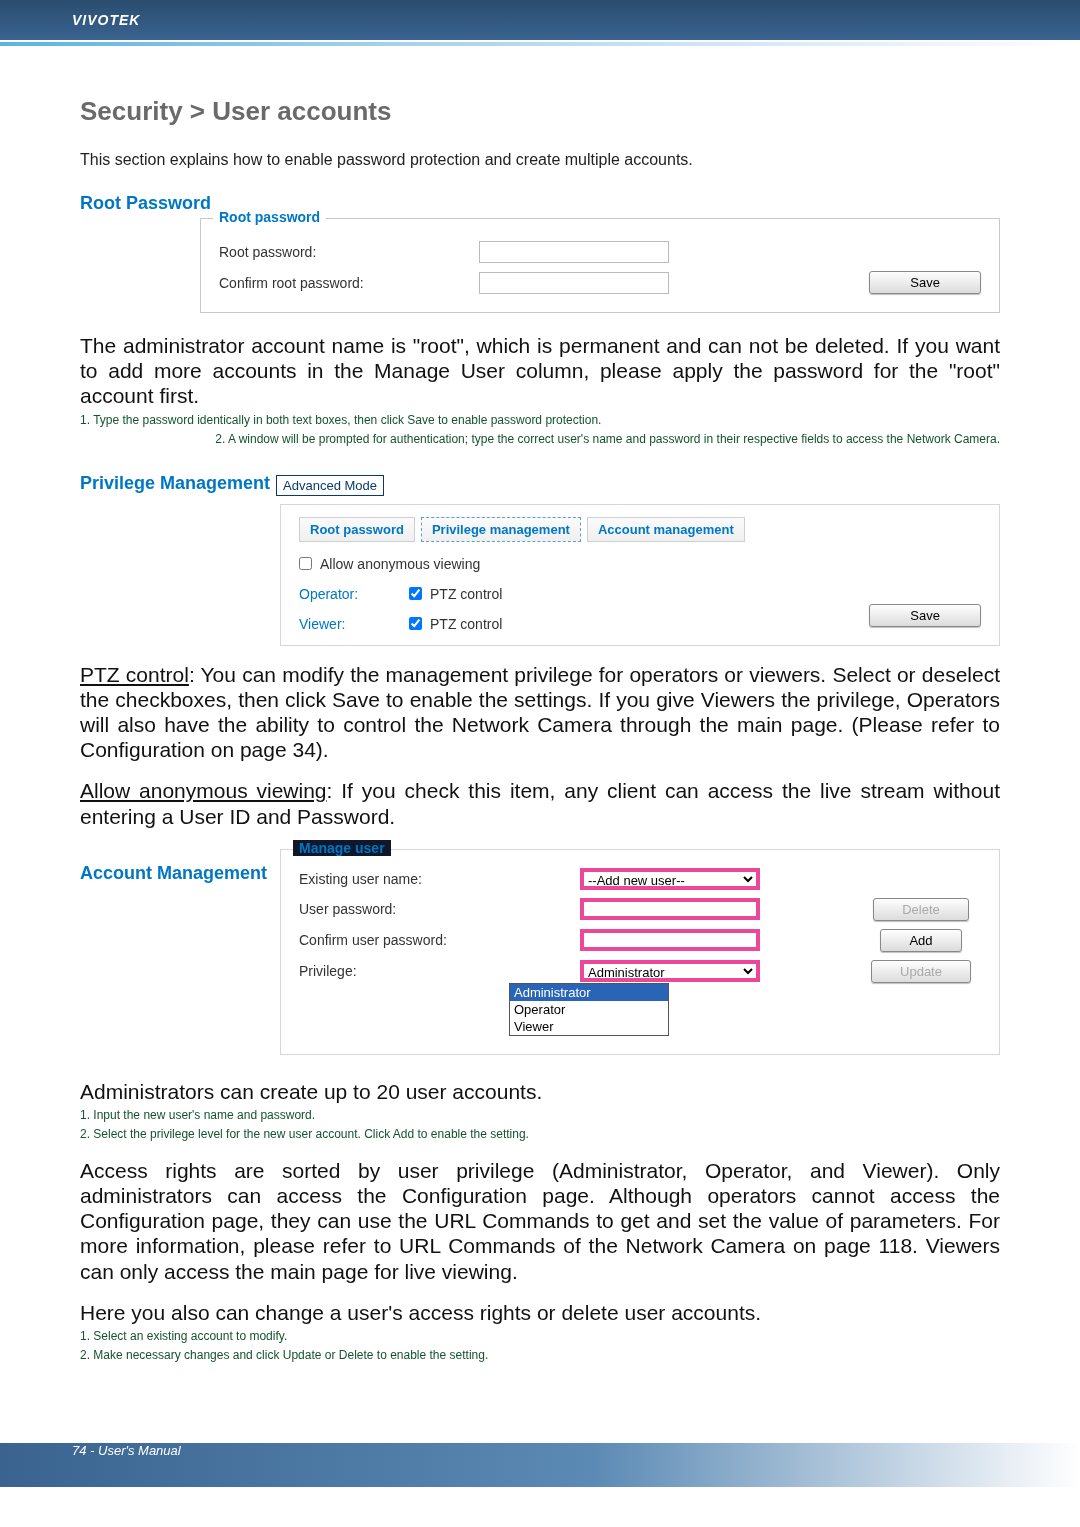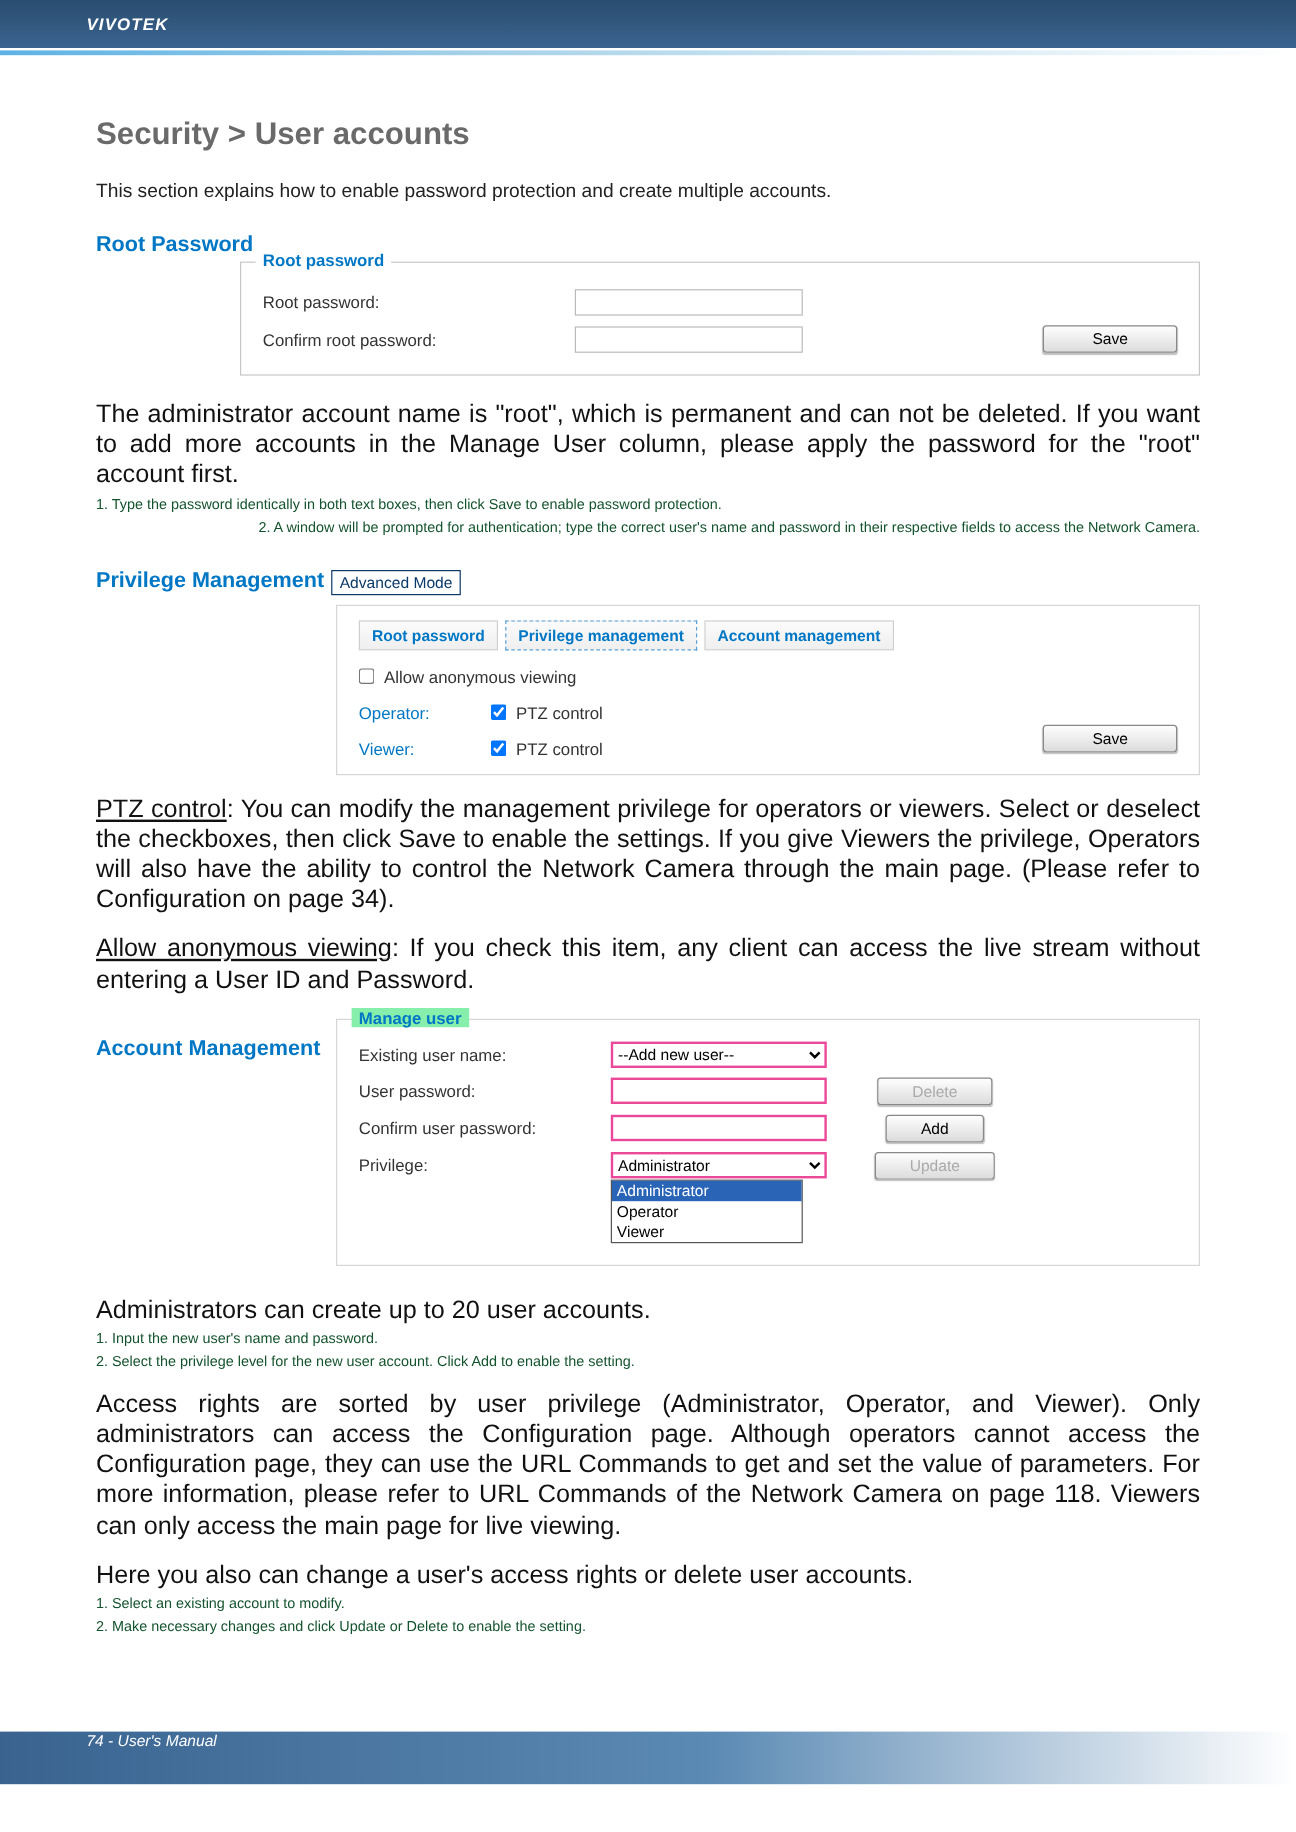--- a/index.html
+++ b/index.html
@@ -25,24 +25,24 @@
   .list-num { font-size: 12px; color: #14532d; margin-top: 4px; line-height: 1.25; }
   .tabs-area { border: 1px solid #d6d6d6; margin-left: 200px; margin-top: 6px; padding: 0 18px 18px 18px; background: #fff; }
   .tabs-row { display: flex; margin-top: 12px; gap: 6px; }
   .tab { border: 1px solid #cfcfcf; padding: 4px 10px; font-size: 13px; color: #0077c5; font-weight: bold; background: linear-gradient(#fbfbfb,#efefef); }
   .tab.active { border: 1px dashed #5aa0d6; }
   .priv-row .lbl { width: 110px; color: #0077c5; }
   .chk-row { display: flex; align-items: center; margin-top: 14px; color: #333; font-size: 14px; }
   .chk-row input[type="checkbox"] { margin-right: 8px; border: 1px solid #888; }
   .save-btn-wrap { display: flex; justify-content: flex-end; margin-top: -28px; }
   .manage-box { border: 1px solid #d6d6d6; margin-left: 200px; padding: 10px 18px 18px 18px; position: relative; }
-  .manage-box .legend { position: absolute; top: -10px; left: 12px; background: #86efac; padding: 0 6px; color: #0077c5; font-weight: bold; font-size: 14px; }
-  .manage-row { display: flex; align-items: center; font-size: 14px; color: #333; margin-top: 8px; }
+  .manage-box .legend { position: absolute; top: -10px; left: 12px; background: #0f172a; padding: 0 6px; color: #0077c5; font-weight: bold; font-size: 14px; }
+  .manage-row { display: flex; align-items: center; font-size: 14px; color: #333; margin-top: 8px; justify-content: space-between; }
   .manage-row .lbl { width: 210px; }
-  .sel { border: 2px solid #ec4899; height: 22px; font-size: 13px; width: 180px; background: #fff; }
+  .sel { border: 4px solid #ec4899; height: 22px; font-size: 13px; width: 180px; background: #fff; }
   .btn-col { width: 120px; margin-left: 30px; display: flex; justify-content: center; }
   .dropdown-list { border: 1px solid #555; width: 160px; margin-left: 210px; font-size: 13px; }
   .dropdown-list .opt-sel { background: #2a64b7; color: #fff; padding: 1px 4px; }
   .dropdown-list .opt { padding: 1px 4px; }
   .para .underline { text-decoration: underline; }
   .footer-bar { background: linear-gradient(to right, #3a6390 0%, #5b8ab4 55%, #fff 100%); height: 44px; display: flex; padding-left: 72px; margin-top: 40px; }
   .footer-bar .pg { color: #fff; font-style: italic; font-size: 13px; }
   .sub-head-flex { display: inline-block; }
   .acct-mgmt-wrap { display: flex; margin-top: 20px; }
   .acct-mgmt-wrap .acct-head { width: 200px; color: #0077c5; font-size: 18px; font-weight: bold; padding-top: 14px; }

